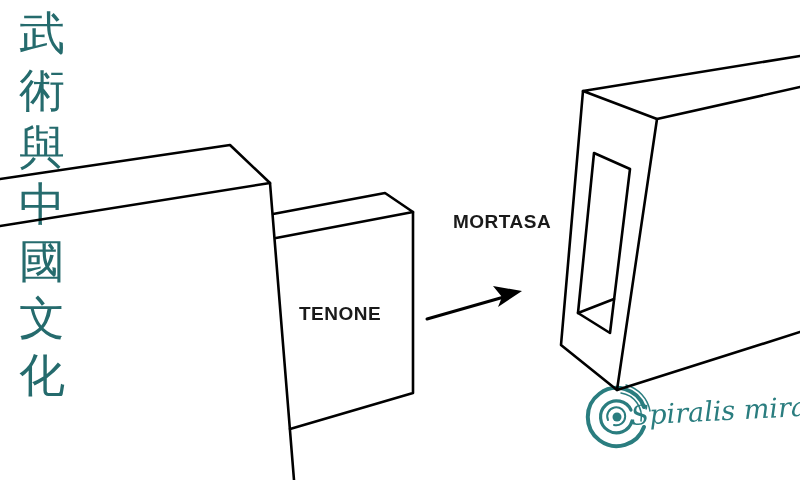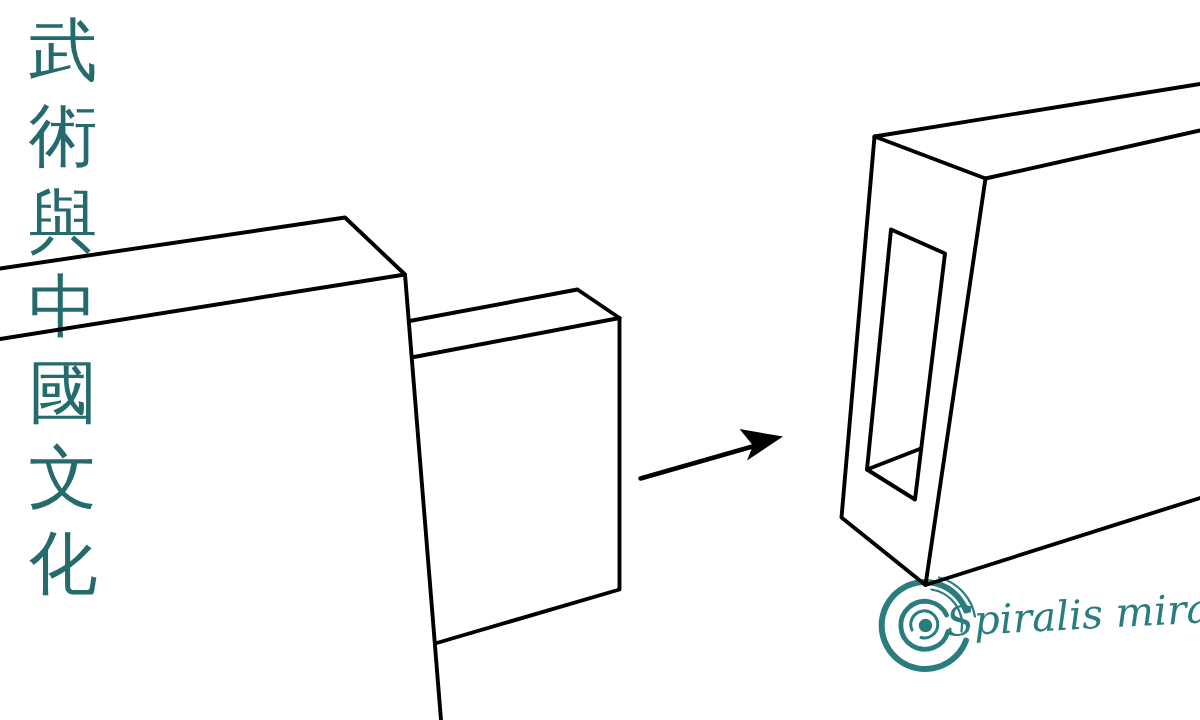--- a/index.html
+++ b/index.html
@@ -95,16 +95,18 @@
       <path d="M 594,153 L 630,169 L 610,333 L 578,313 Z"></path>
       <path d="M 578,313 L 614,299"></path>
     </g>
 
     <g>
       <path d="M 427,319 L 504,297" fill="none" stroke="#000000" stroke-width="3" stroke-linecap="round"></path>
       <polygon points="522,291 493,286 502,297 498,307" fill="#000000"></polygon>
     </g>
   </svg>
 
+  <div class="joint-label label-tenon">TENONE</div>
+  <div class="joint-label label-mortise">MORTASA</div>
 
   <div class="logo-text">Spiralis mirabilis</div>
 
 </div>
 
 </body></html>

